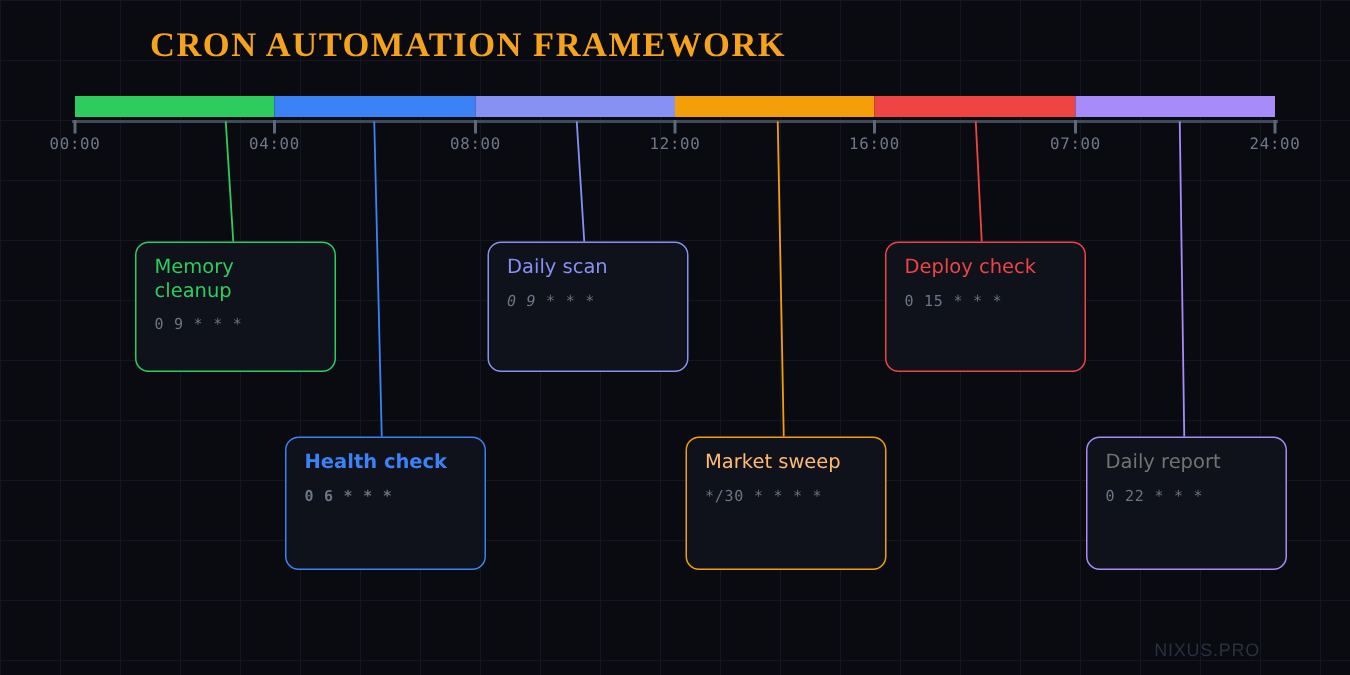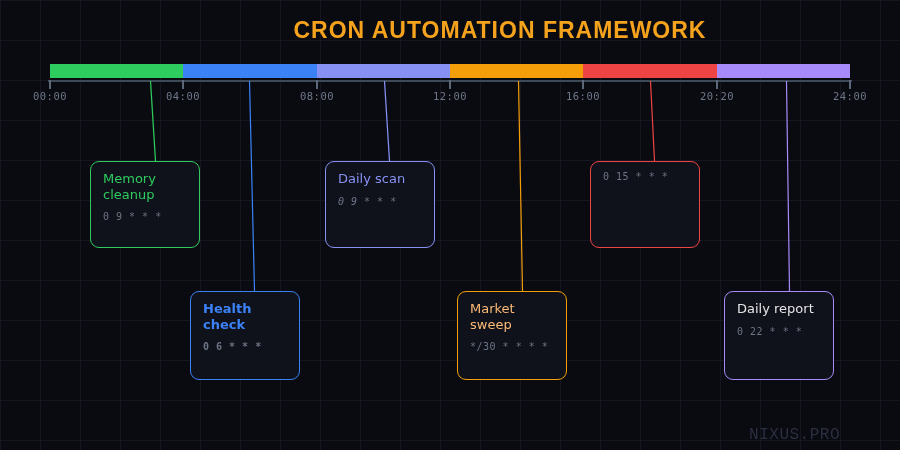--- a/index.html
+++ b/index.html
@@ -9,51 +9,51 @@
     overflow: hidden;
     background-color: #0a0a11;
     background-image:
       linear-gradient(#161622 1px, transparent 1px),
       linear-gradient(90deg, #161622 1px, transparent 1px);
     background-size: 40px 40px;
     font-family: "DejaVu Sans", sans-serif;
   }
   .title {
     position: absolute; left: 100px; top: 17px; width: 800px;
-    text-align: center;
+    text-align: left;
     font-size: 23px; font-weight: 700; letter-spacing: 1px;
-    font-family: Liberation Sans, sans-serif;
+    font-family: Liberation Serif, serif;
   }
   .seg { position: absolute; top: 64px; height: 14px; }
   .axis { position: absolute; left: 48px; top: 80px; width: 804px; height: 2px; }
   .tick { position: absolute; top: 80px; width: 2px; height: 9px; }
   .tick-label {
     position: absolute; top: 90px; transform: translateX(-50%);
     font-family: "DejaVu Sans Mono", monospace;
     font-size: 10.5px; letter-spacing: 0.5px;
   }
   svg.connectors { position: absolute; left: 0; top: 0; pointer-events: none; }
   .card {
-    position: absolute; width: 110px;
+    position: absolute; width: 134px;
     border: 1px solid; border-radius: 9px;
     background: #0f111b;
     box-sizing: border-box;
     padding: 9px 12px;
   }
   .card-top { top: 161px; height: 87px; }
   .card-bottom { top: 291px; height: 89px; }
   .card-title { font-size: 13px; line-height: 1.2; margin-bottom: 9px; }
   .card-cron {
     font-family: "DejaVu Sans Mono", monospace;
     font-size: 10px; letter-spacing: 0.5px;
   }
   .watermark {
     position: absolute; top: 426px; right: 60px;
-    font-family: Liberation Mono, monospace;
-    font-size: 16px; letter-spacing: 0.5px;
+    font-family: Liberation Sans, sans-serif;
+    font-size: 12px; letter-spacing: 0.5px;
   }
 </style>
 </head>
 <body>
 
 <div id="page">
 
   <div class="title" style="color: rgb(245, 162, 29);">CRON AUTOMATION FRAMEWORK</div>
 
   <div class="seg" style="left: 50px; width: 133px; background-color: rgb(46, 204, 94);"></div>
@@ -70,21 +70,21 @@
   <div class="tick" style="left: 449px; background-color: rgb(92, 104, 121);"></div>
   <div class="tick" style="left: 582px; background-color: rgb(92, 104, 121);"></div>
   <div class="tick" style="left: 716px; background-color: rgb(92, 104, 121);"></div>
   <div class="tick" style="left: 849px; background-color: rgb(92, 104, 121);"></div>
 
   <div class="tick-label" style="left: 50px; color: rgb(111, 120, 137);">00:00</div>
   <div class="tick-label" style="left: 183px; color: rgb(111, 120, 137);">04:00</div>
   <div class="tick-label" style="left: 317px; color: rgb(111, 120, 137);">08:00</div>
   <div class="tick-label" style="left: 450px; color: rgb(111, 120, 137);">12:00</div>
   <div class="tick-label" style="left: 583px; color: rgb(111, 120, 137);">16:00</div>
-  <div class="tick-label" style="left: 717px; color: rgb(111, 120, 137);">20:20</div>
+  <div class="tick-label" style="left: 717px; color: rgb(111, 120, 137);">07:00</div>
   <div class="tick-label" style="left: 850px; color: rgb(111, 120, 137);">24:00</div>
 
   <svg class="connectors" width="900" height="450">
     <line x1="150.5" y1="81" x2="155.5" y2="161" stroke-width="1.2" style="stroke: rgb(46, 204, 94);"></line>
     <line x1="249.5" y1="81" x2="254.5" y2="291" stroke-width="1.2" style="stroke: rgb(59, 130, 246);"></line>
     <line x1="384.5" y1="81" x2="389.5" y2="161" stroke-width="1.2" style="stroke: rgb(135, 145, 243);"></line>
     <line x1="518.5" y1="81" x2="522.5" y2="291" stroke-width="1.2" style="stroke: rgb(244, 158, 10);"></line>
     <line x1="650.5" y1="81" x2="654.5" y2="161" stroke-width="1.2" style="stroke: rgb(239, 68, 68);"></line>
     <line x1="786.5" y1="81" x2="789.5" y2="291" stroke-width="1.2" style="stroke: rgb(167, 139, 250);"></line>
   </svg>
@@ -103,23 +103,24 @@
     <div class="card-title" style="color: rgb(135, 145, 243);">Daily scan</div>
     <div class="card-cron" style="color: rgb(108, 117, 133); font-style: italic;">0 9 * * *</div>
   </div>
 
   <div class="card card-bottom" style="left: 457px; border-color: rgb(244, 158, 10);">
     <div class="card-title" style="color: #fdba74;">Market sweep</div>
     <div class="card-cron" style="color: rgb(108, 117, 133);">*/30 * * * *</div>
   </div>
 
   <div class="card card-top" style="left: 590px; border-color: rgb(239, 68, 68);">
+    <div class="card-title" style="color: rgb(239, 68, 68);">Deploy check</div>
     <div class="card-cron" style="color: rgb(108, 117, 133);">0 15 * * *</div>
   </div>
 
   <div class="card card-bottom" style="left: 724px; border-color: rgb(167, 139, 250);">
-    <div class="card-title" style="color: #e5e5e5;">Daily report</div>
+    <div class="card-title" style="color: #737373;">Daily report</div>
     <div class="card-cron" style="color: rgb(108, 117, 133);">0 22 * * *</div>
   </div>
 
   <div class="watermark" style="color: rgb(43, 48, 64);">NIXUS.PRO</div>
 
 </div>
 
 </body></html>

